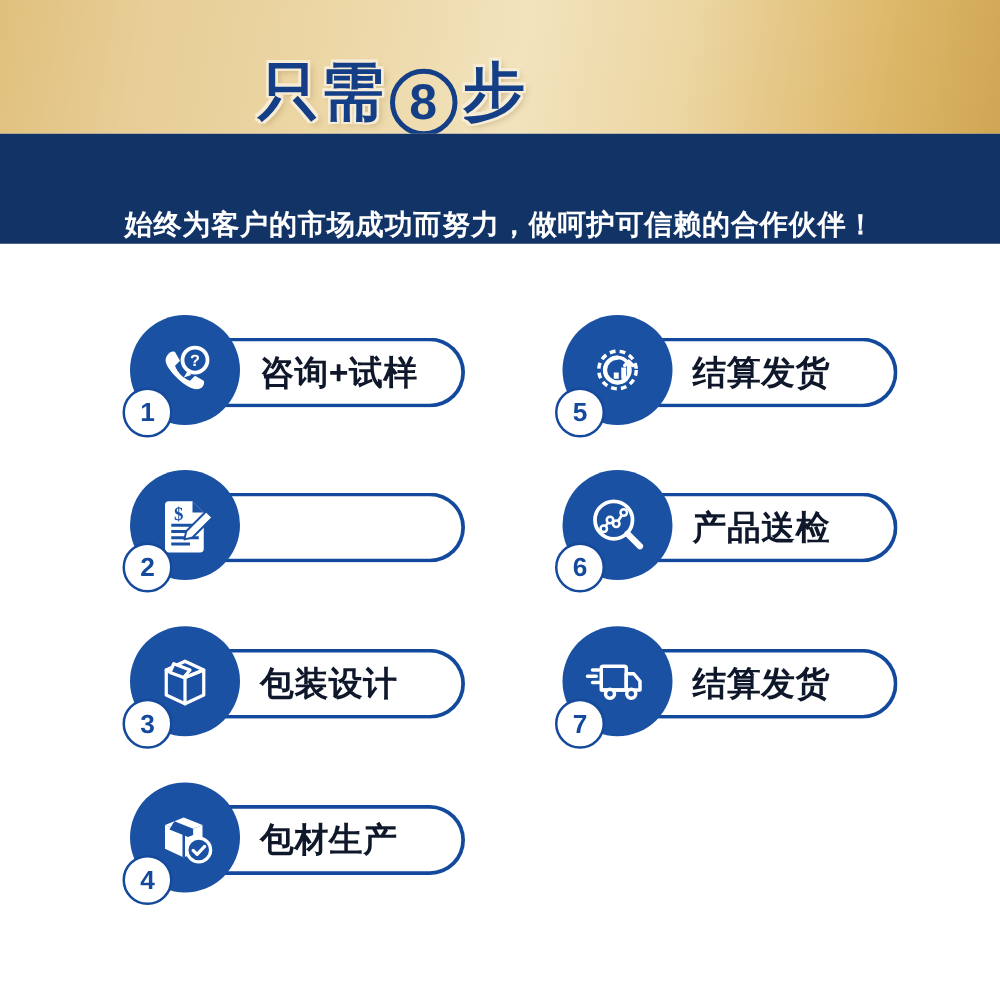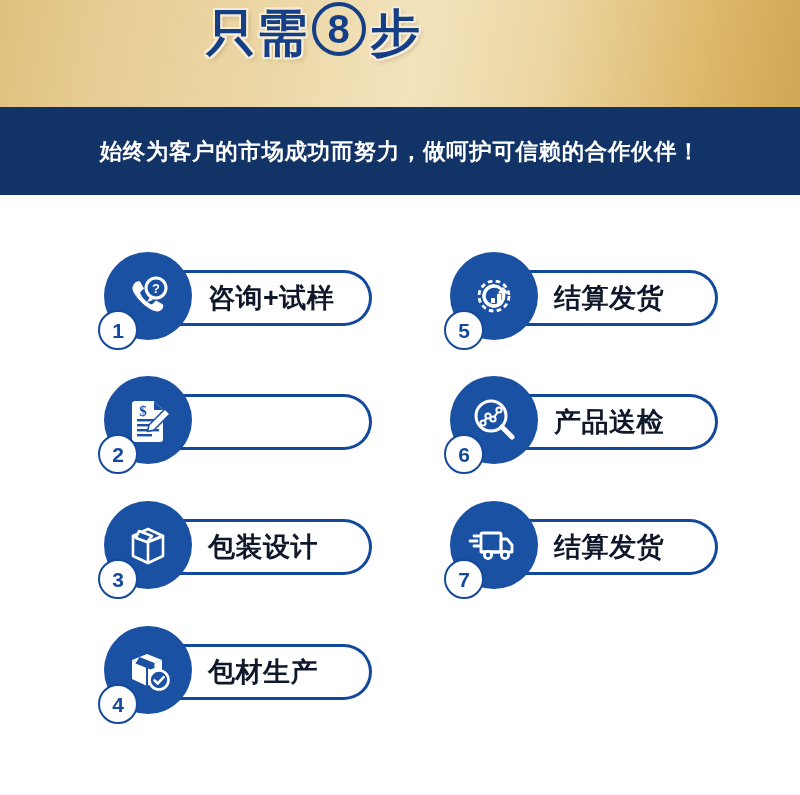--- a/index.html
+++ b/index.html
@@ -32,21 +32,21 @@
         #cfa653 100%);
     overflow: hidden;
   }
   .gold-title {
     position: absolute;
     left: 0;
     top: 0;
     width: 649px;
     height: 107px;
     display: flex;
-    align-items: flex-start;
+    align-items: flex-end;
     justify-content: center;
     gap: 0px;
     font-size: 50px;
     font-weight: bold;
     letter-spacing: 1px;
     color: #143f86;
     text-shadow:
        2px 0 0 #f7ecd5, -2px 0 0 #f7ecd5,
        0 2px 0 #f7ecd5, 0 -2px 0 #f7ecd5,
        2px 2px 0 #f7ecd5, -2px 2px 0 #f7ecd5,
@@ -75,21 +75,21 @@
 
   
   .navy-band {
     position: absolute;
     left: 0;
     top: 107px;
     width: 800px;
     height: 88px;
     background: #113366;
     display: flex;
-    align-items: center;
+    align-items: flex-end;
     justify-content: center;
   }
   .navy-subtitle {
     color: #ffffff;
     font-size: 22.5px;
     font-weight: bold;
     letter-spacing: 0.6px;
     white-space: nowrap;
   }
 

